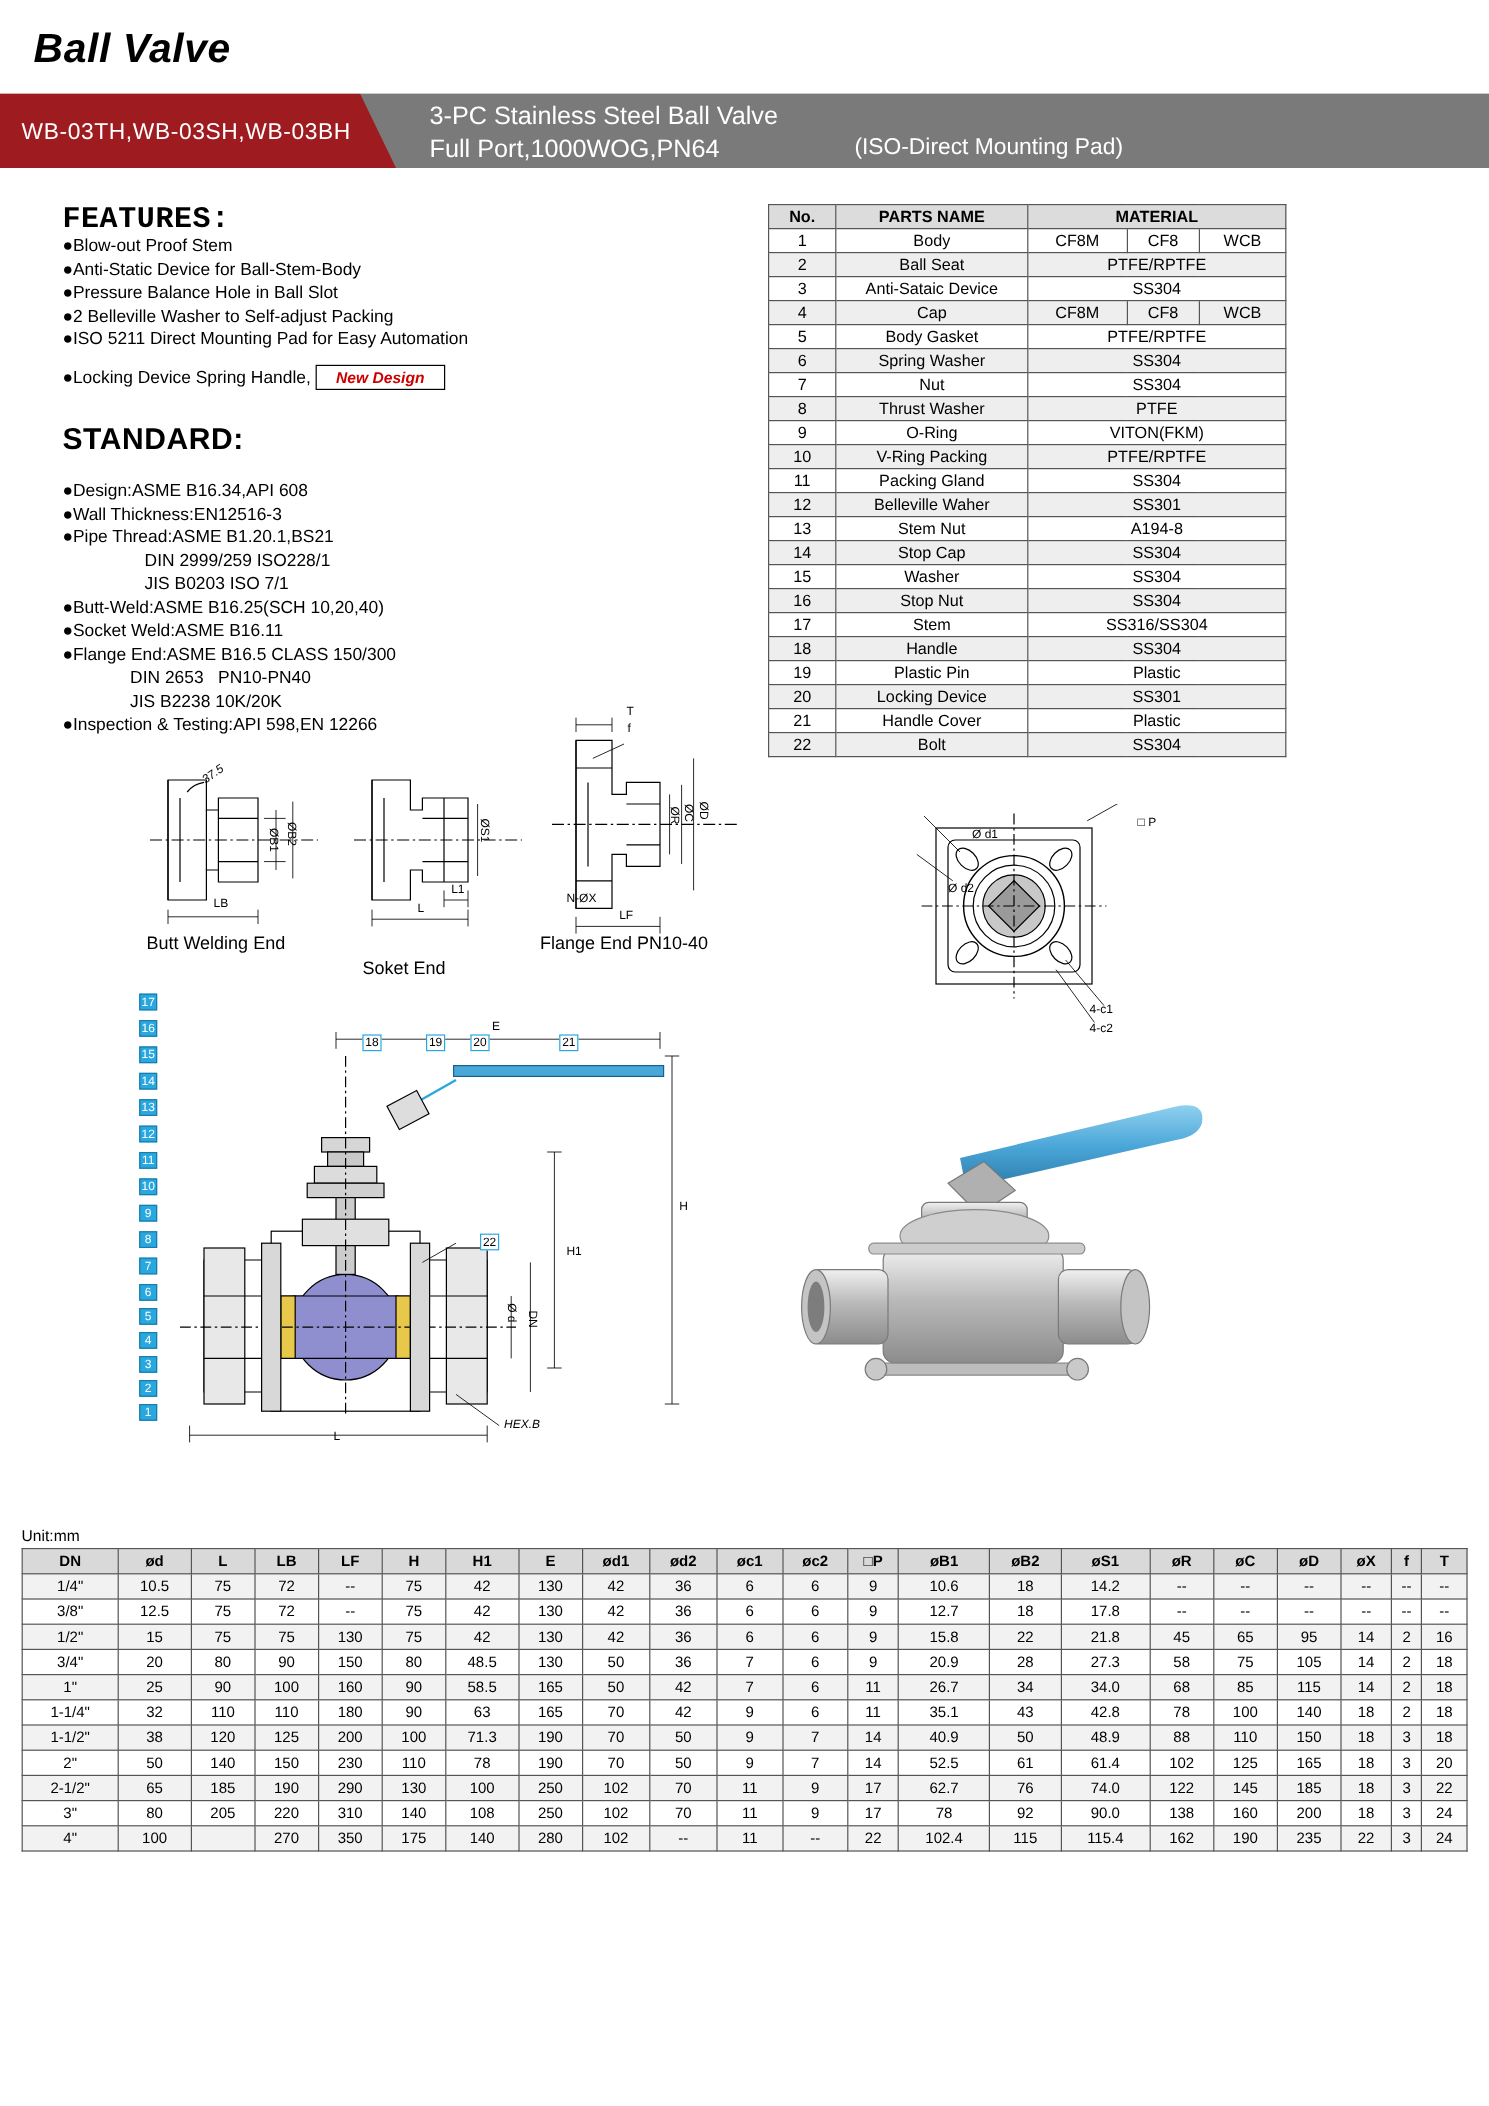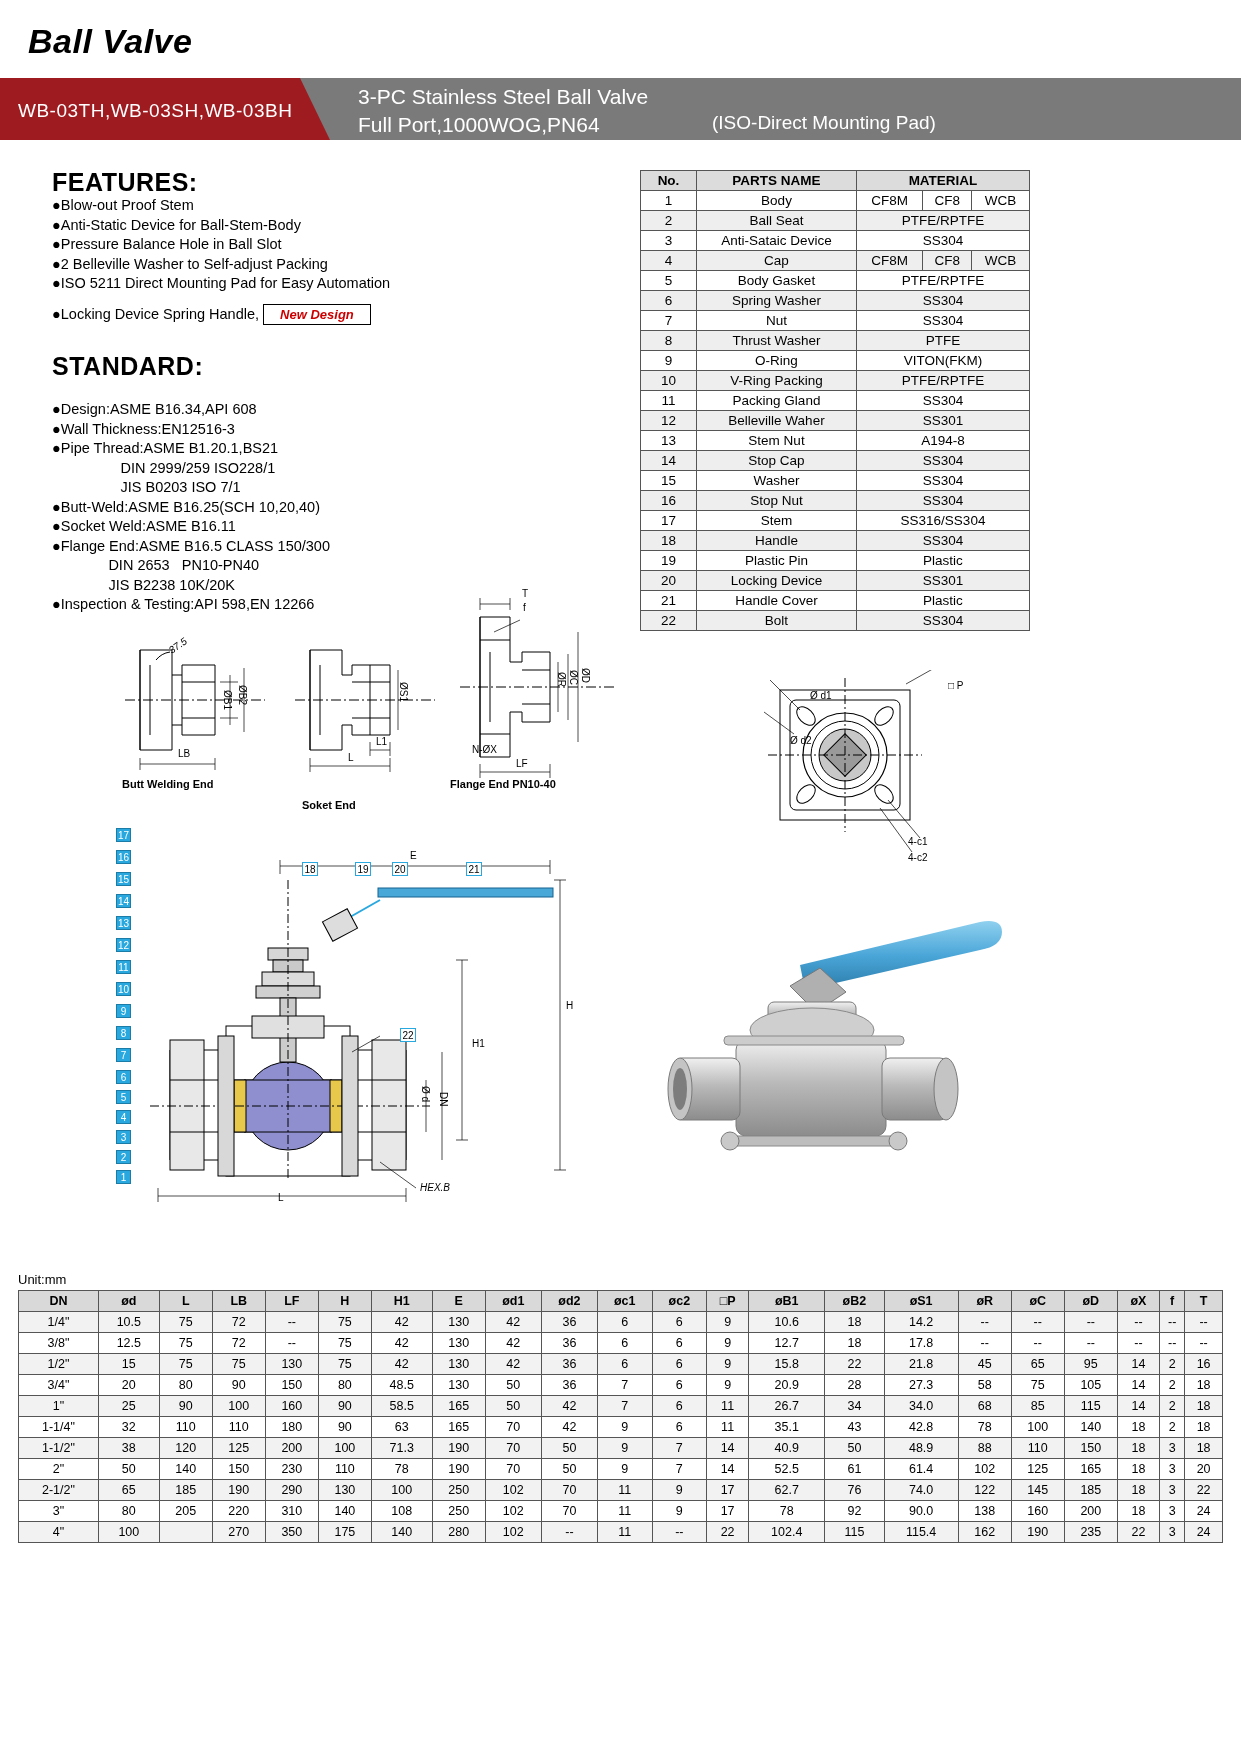--- a/index.html
+++ b/index.html
@@ -60,55 +60,55 @@
     left: 712px; top: 112px;
     font-size: 19px;
     color: #ffffff;
   }
   
   .sec-heading {
     font-size: 25px;
     font-weight: bold;
     letter-spacing: 0.5px;
   }
-  #features-heading { position: absolute; left: 52px; top: 168px; }
+  #features-heading { position: absolute; left: 52px; top: 168px; font-family: Liberation Mono, monospace; }
   #standard-heading { position: absolute; left: 52px; top: 352px; }
   .bullet-list { position: absolute; font-size: 14.5px; line-height: 19.5px; }
   #features-list { left: 52px; top: 196px; }
   #standard-list { left: 52px; top: 376px; margin-top: 24px; }
   .bullet-list div { white-space: pre; }
   .newdesign {
     display: inline-block;
     border: 1px solid #000;
     padding: 0 16px;
     color: #cc0000;
     font-weight: bold;
     font-style: italic;
     font-size: 13px;
   }
   
   #parts-table {
     position: absolute;
     left: 640px; top: 170px;
-    width: 390px;
+    width: 432px;
     border-collapse: collapse;
     font-size: 13.5px;
   }
   #parts-table th, #parts-table td {
     border: 1px solid #555;
     text-align: center;
     height: 20px;
     padding: 0 2px;
   }
   #parts-table thead th { background: #dcdcdc; font-weight: bold; }
   #parts-table tbody tr:nth-child(even) td { background: #eeeeee; }
   .col-no { width: 56px; }
   .col-name { width: 160px; }
   
-  .caption { position: absolute; font-size: 11px; font-weight: bold; }
+  .caption { position: absolute; font-size: 15px; }
   .dwg-label { position: absolute; font-size: 10px; }
   .dwg-label-i { position: absolute; font-size: 10px; font-style: italic; }
   .callout {
     position: absolute;
     width: 15px; height: 14px;
     background: #29a8e0;
     color: #fff;
     font-size: 10px;
     line-height: 14px;
     text-align: center;

